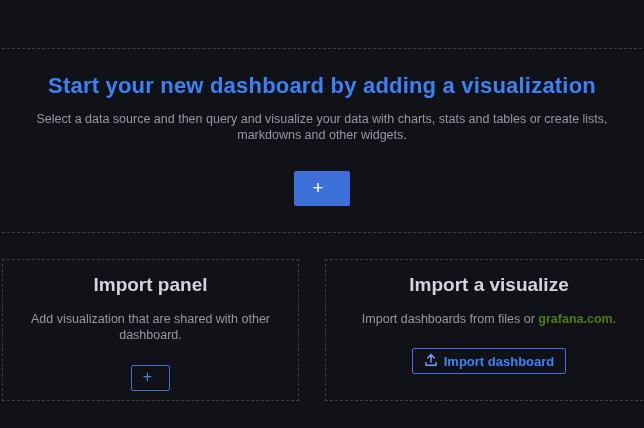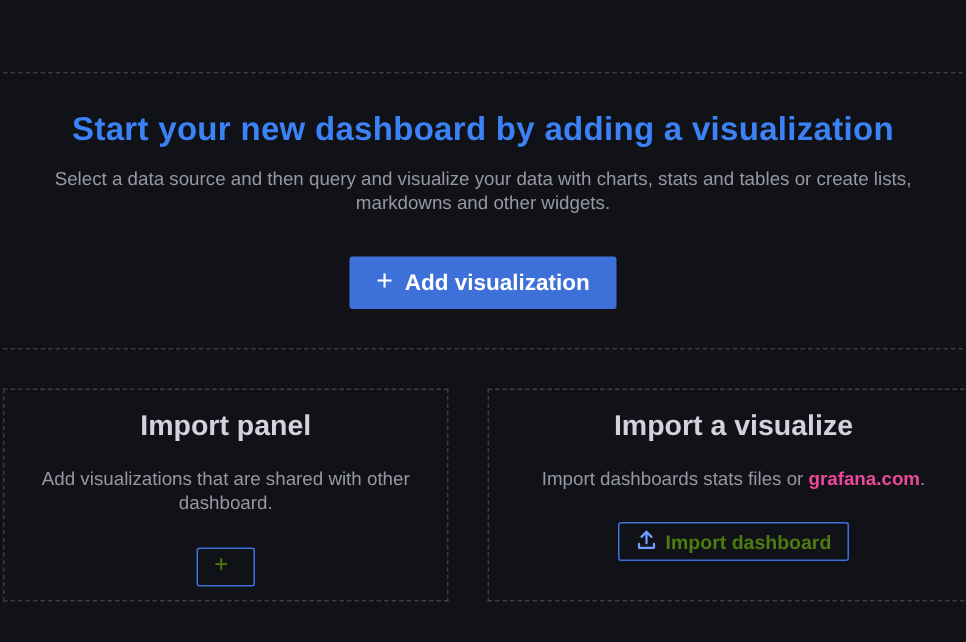--- a/index.html
+++ b/index.html
@@ -57,21 +57,21 @@
   .btn-primary .plus {
     font-size: 19px;
     font-weight: 400;
     margin-right: 8px;
     position: relative;
     top: -1px;
   }
   .btn-secondary {
     background: transparent;
     border: 1px solid #3d71d9;
-    color: #4d7c0f;
+    color: #3b82f6;
     font-size: 13px;
     font-weight: 600;
     height: 26px;
     padding: 0 11px;
   }
   .btn-secondary .plus {
     font-size: 16px;
     font-weight: 400;
     margin-right: 6px;
     position: relative;
@@ -88,52 +88,51 @@
   .card-title {
     margin: 14px 10px 16px;
     font-size: 19px;
     line-height: 21px;
     font-weight: 600;
     color: #d2d3de;
   }
   .card .desc { margin-top: 9px; padding: 0 18px; }
   .card-left .btn-secondary { margin-top: 22px; }
   .card-right .btn-secondary { margin-top: 21px; }
-  .strong-link { font-weight: 700; color: #ec4899; text-align: center; }
+  .strong-link { font-weight: 700; color: #4d7c0f; text-align: center; }
   .upload-icon { margin-right: 6px; display: inline-block; }
 </style>
 </head>
 <body>
 
 <div class="panel cta-panel">
   <h1 class="cta-title">Start your new dashboard by adding a visualization</h1>
   <div class="desc">
     <div>Select a data source and then query and visualize your data with charts, stats and tables or create lists,</div>
     <div>markdowns and other widgets.</div>
   </div>
   <button class="btn btn-primary">
     <span class="plus">+</span>
-    <span>Add visualization</span>
   </button>
 </div>
 
 <div class="panel card card-left">
   <h3 class="card-title">Import panel</h3>
   <div class="desc">
-    <div>Add visualizations that are shared with other</div>
+    <div>Add visualization that are shared with other</div>
     <div>dashboard.</div>
   </div>
   <button class="btn btn-secondary">
     <span class="plus">+</span>
   </button>
 </div>
 
 <div class="panel card card-right">
   <h3 class="card-title">Import a visualize</h3>
-  <div class="desc"><span>Import dashboards stats files or </span><span class="strong-link">grafana.com</span><span>.</span></div>
+  <div class="desc"><span>Import dashboards from files or </span><span class="strong-link">grafana.com</span><span>.</span></div>
   <button class="btn btn-secondary">
     <span class="upload-icon">
       <svg width="14" height="14" viewBox="0 0 14 14" fill="none" xmlns="http://www.w3.org/2000/svg">
         <path d="M7 9.2 V1.8 M3.7 4.9 L7 1.5 L10.3 4.9" stroke="#6e9fff" stroke-width="1.5" stroke-linecap="round" stroke-linejoin="round"></path>
         <path d="M2 9.6 V12.2 H12 V9.6" stroke="#6e9fff" stroke-width="1.5" stroke-linecap="round" stroke-linejoin="round"></path>
       </svg>
     </span>
     <span>Import dashboard</span>
   </button>
 </div>

